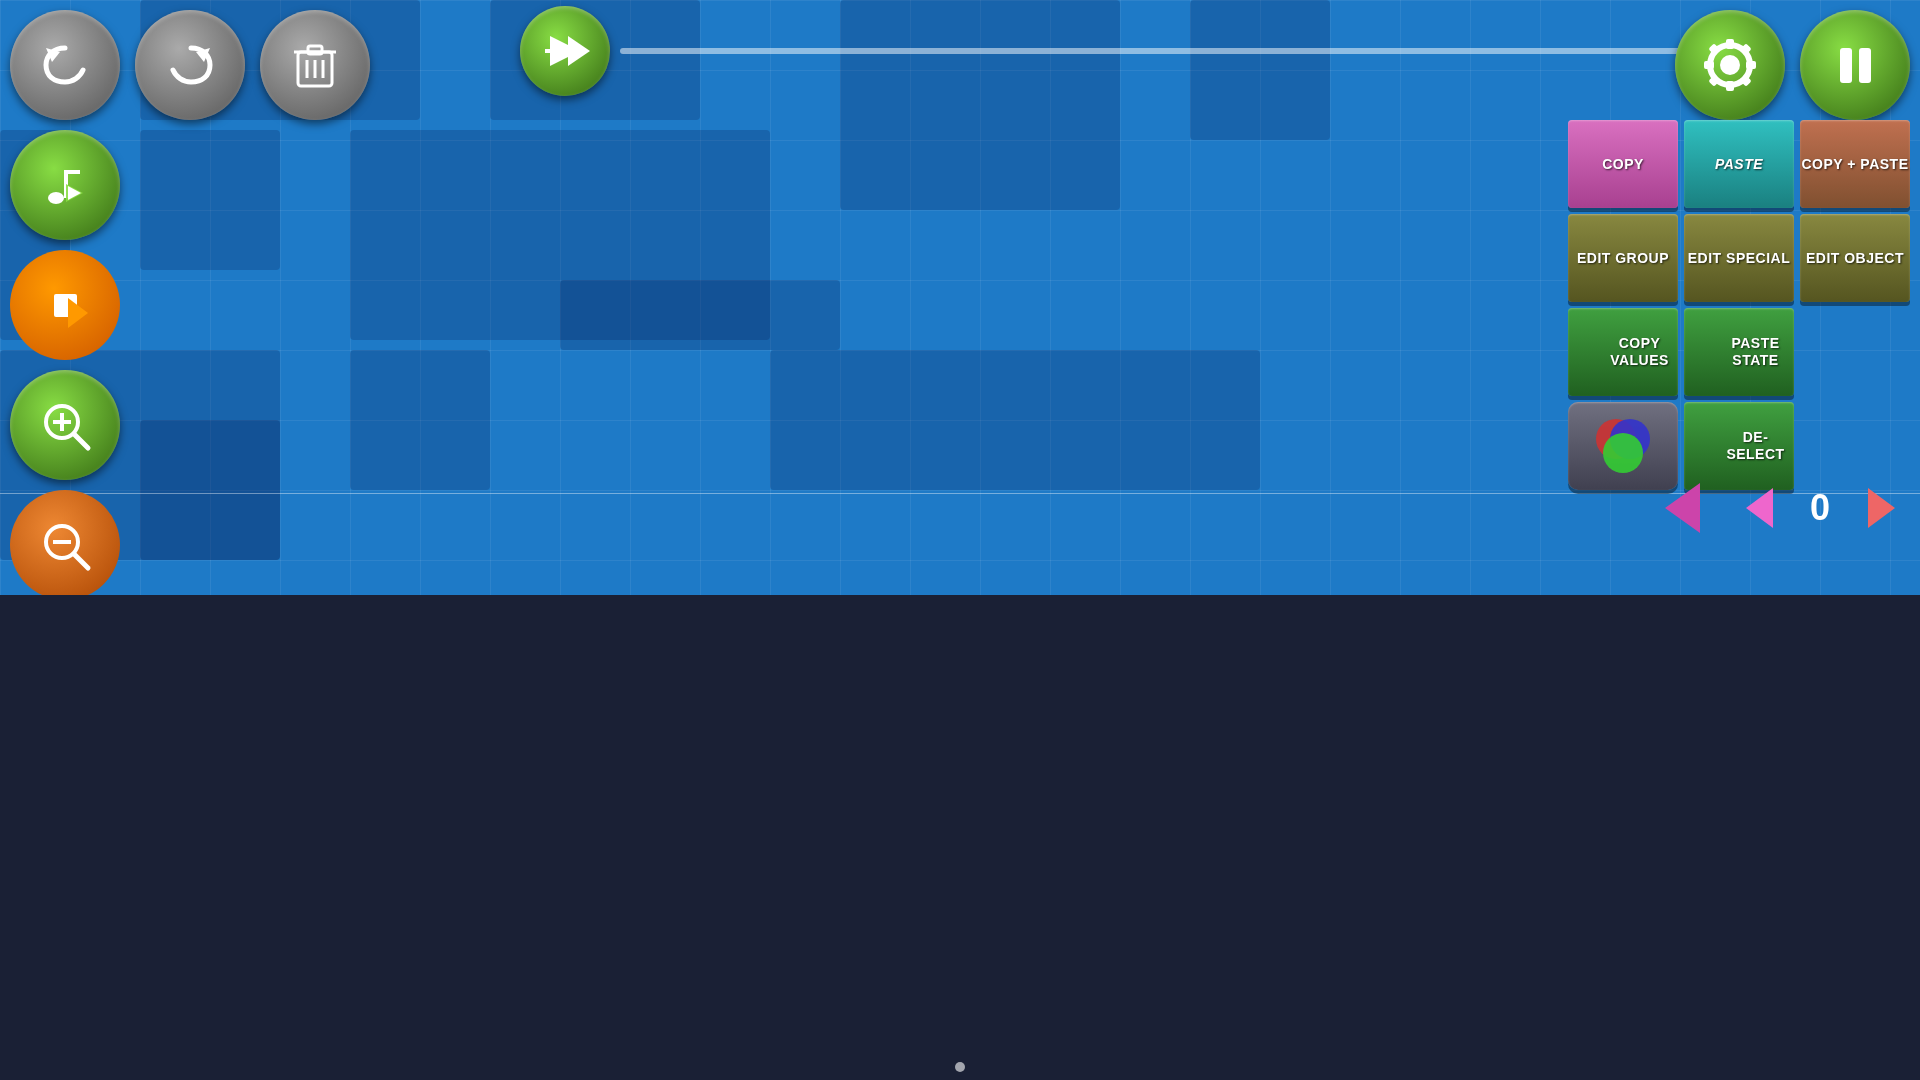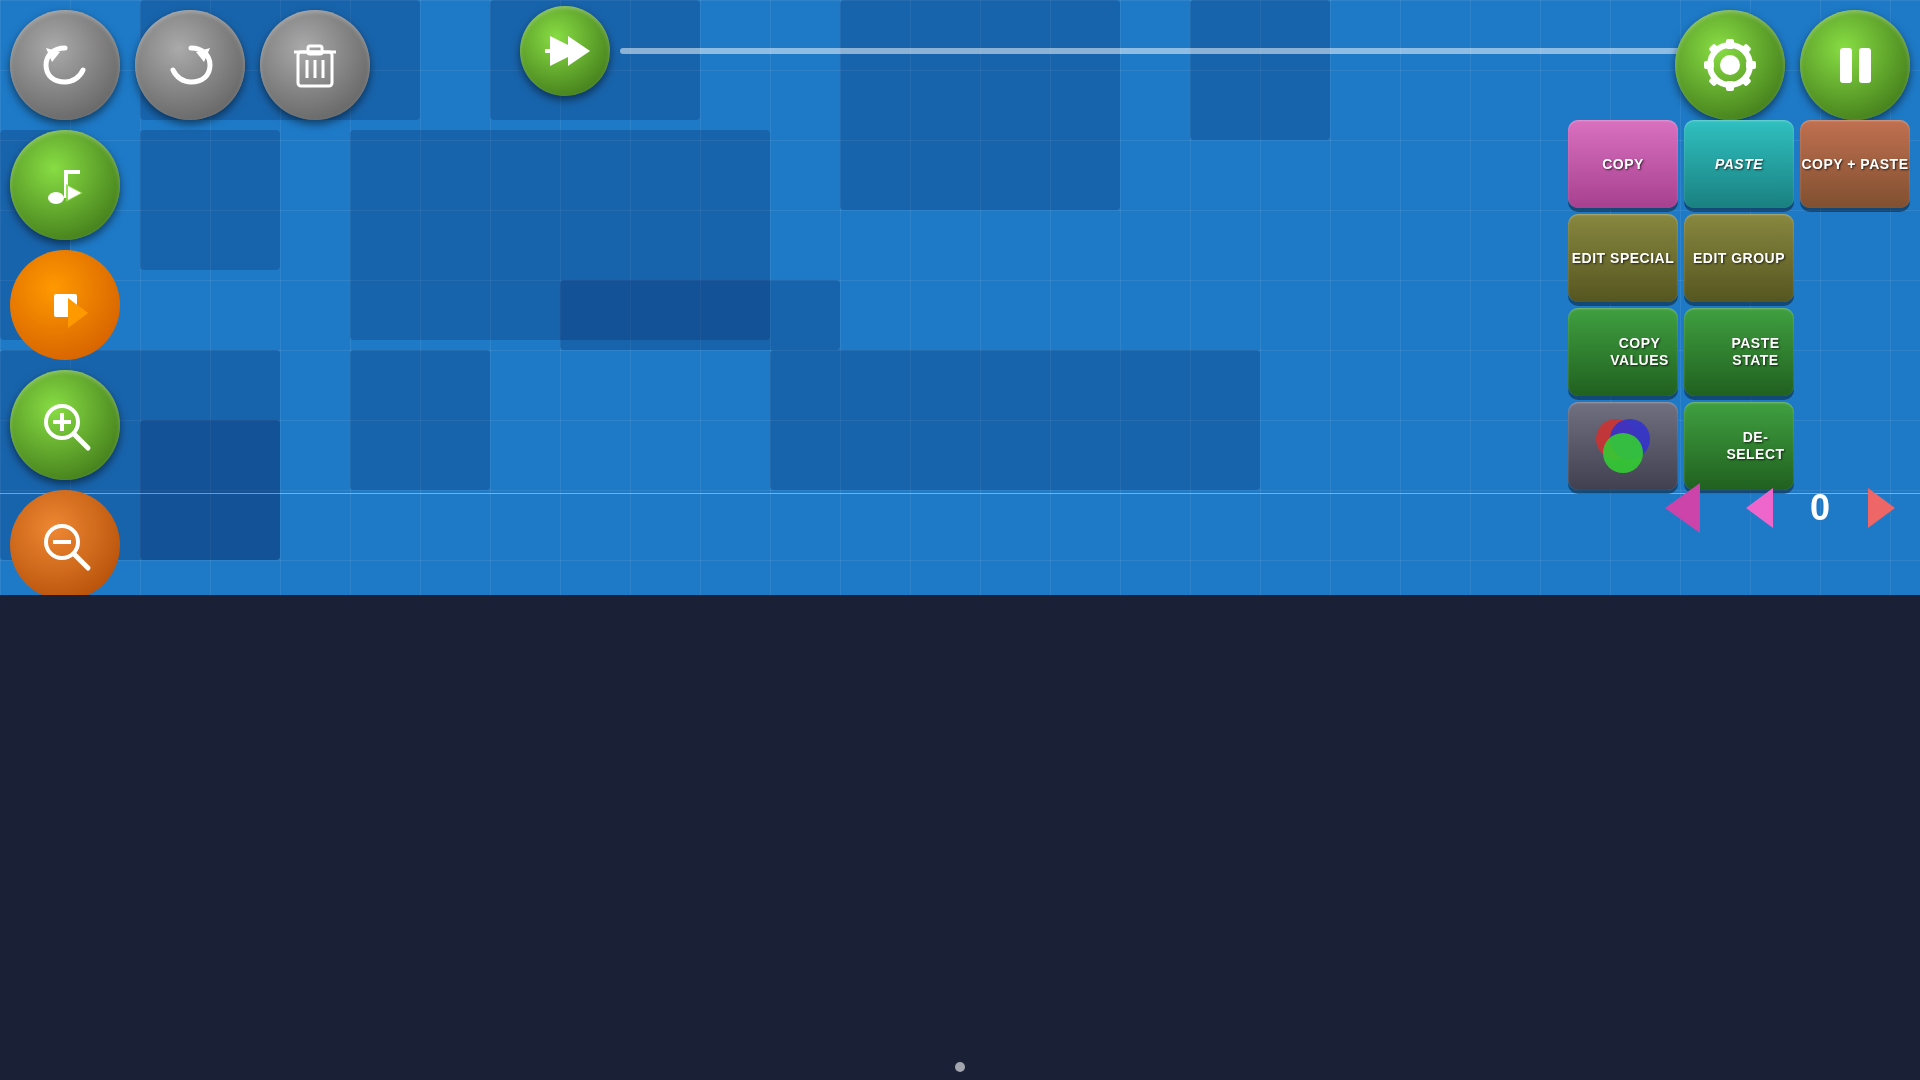--- a/index.html
+++ b/index.html
@@ -148,21 +148,21 @@
     }
 
     .right-panel-row {
       display: flex;
       gap: 6px;
     }
 
     .action-btn {
       width: 110px;
       height: 88px;
-      border-radius: 10px;
+      border-radius: 4px;
       border: none;
       cursor: pointer;
       display: flex;
       align-items: center;
       justify-content: center;
       font-family: 'Arial Black', Arial, sans-serif;
       font-weight: 900;
       font-size: 14px;
       color: white;
       text-transform: uppercase;
@@ -358,22 +358,23 @@
 
   <div id="right-panel">
 
     <div class="right-panel-row">
       <button class="action-btn btn-pink">COPY</button>
       <button class="action-btn btn-teal">PASTE</button>
       <button class="action-btn btn-brown">COPY + PASTE</button>
     </div>
 
     <div class="right-panel-row">
+      <button class="action-btn btn-olive">EDIT GROUP</button>
       <button class="action-btn btn-olive">EDIT SPECIAL</button>
-      <button class="action-btn btn-olive">EDIT GROUP</button>
+      <button class="action-btn btn-olive">EDIT OBJECT</button>
     </div>
 
     <div class="right-panel-row">
       <button class="action-btn btn-green-dark">COPY VALUES</button>
       <button class="action-btn btn-green-dark">PASTE STATE</button>
     </div>
 
     <div class="right-panel-row">
       <button class="action-btn btn-gray" style="position:relative;">
         <svg width="70" height="70" viewBox="0 0 70 70" class="icon-svg">

